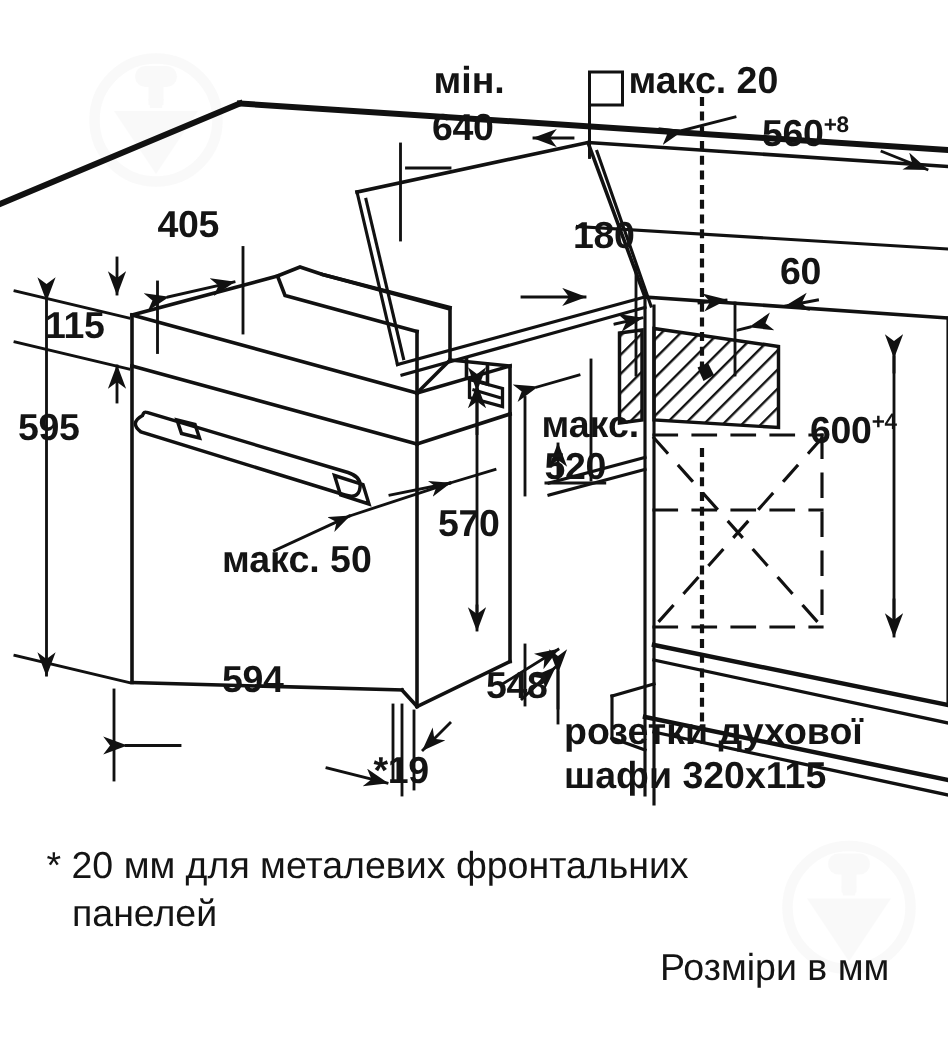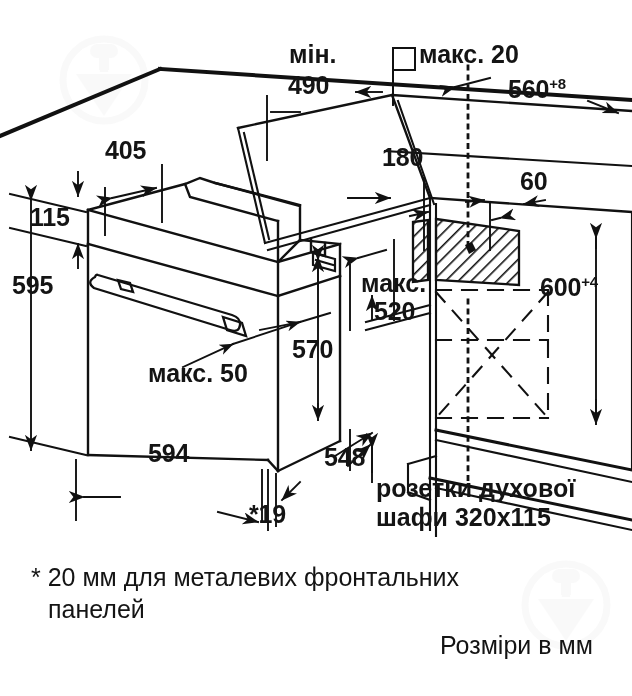--- a/index.html
+++ b/index.html
@@ -245,41 +245,41 @@
       </g>
 
       <g stroke-width="1.9">
         <path d="M393 60 L393 104"></path>
       </g>
 
     </g>
   </svg>
 
   <div class="txt word" style="left:289px; top:41px;">мін.</div>
-  <div class="txt num" style="left:288px; top:72px;">490</div>
+  <div class="txt num" style="left:288px; top:72px;">640</div>
 
   <div class="txt" style="left:392px; top:47px; width:20px; height:20px; border:2.6px solid #111;"></div>
   <div class="txt word" style="left:419px; top:41px;">макс. 20</div>
 
   <div class="txt num" style="left:508px; top:76px;"><span>560</span><span class="sup">+8</span></div>
 
   <div class="txt num" style="left:105px; top:137px;">405</div>
 
   <div class="txt num" style="left:30px; top:204px;">115</div>
 
   <div class="txt num" style="left:12px; top:272px;">595</div>
 
   <div class="txt num" style="left:382px; top:144px;">180</div>
 
   <div class="txt num" style="left:520px; top:168px;">60</div>
 
   <div class="txt num" style="left:540px; top:274px;"><span>600</span><span class="sup">+4</span></div>
 
   <div class="txt word" style="left:361px; top:270px;">макс.</div>
-  <div class="txt num" style="left:374px; top:298px;">520</div>
+  <div class="txt num" style="left:363px; top:298px;text-decoration:underline;">520</div>
 
   <div class="txt word" style="left:148px; top:360px;">макс. 50</div>
 
   <div class="txt num" style="left:292px; top:336px;">570</div>
 
   <div class="txt num" style="left:148px; top:440px;">594</div>
 
   <div class="txt num" style="left:300px; top:444px;margin-left:24px;">548</div>
 
   <div class="txt num" style="left:249px; top:501px;">*19</div>

